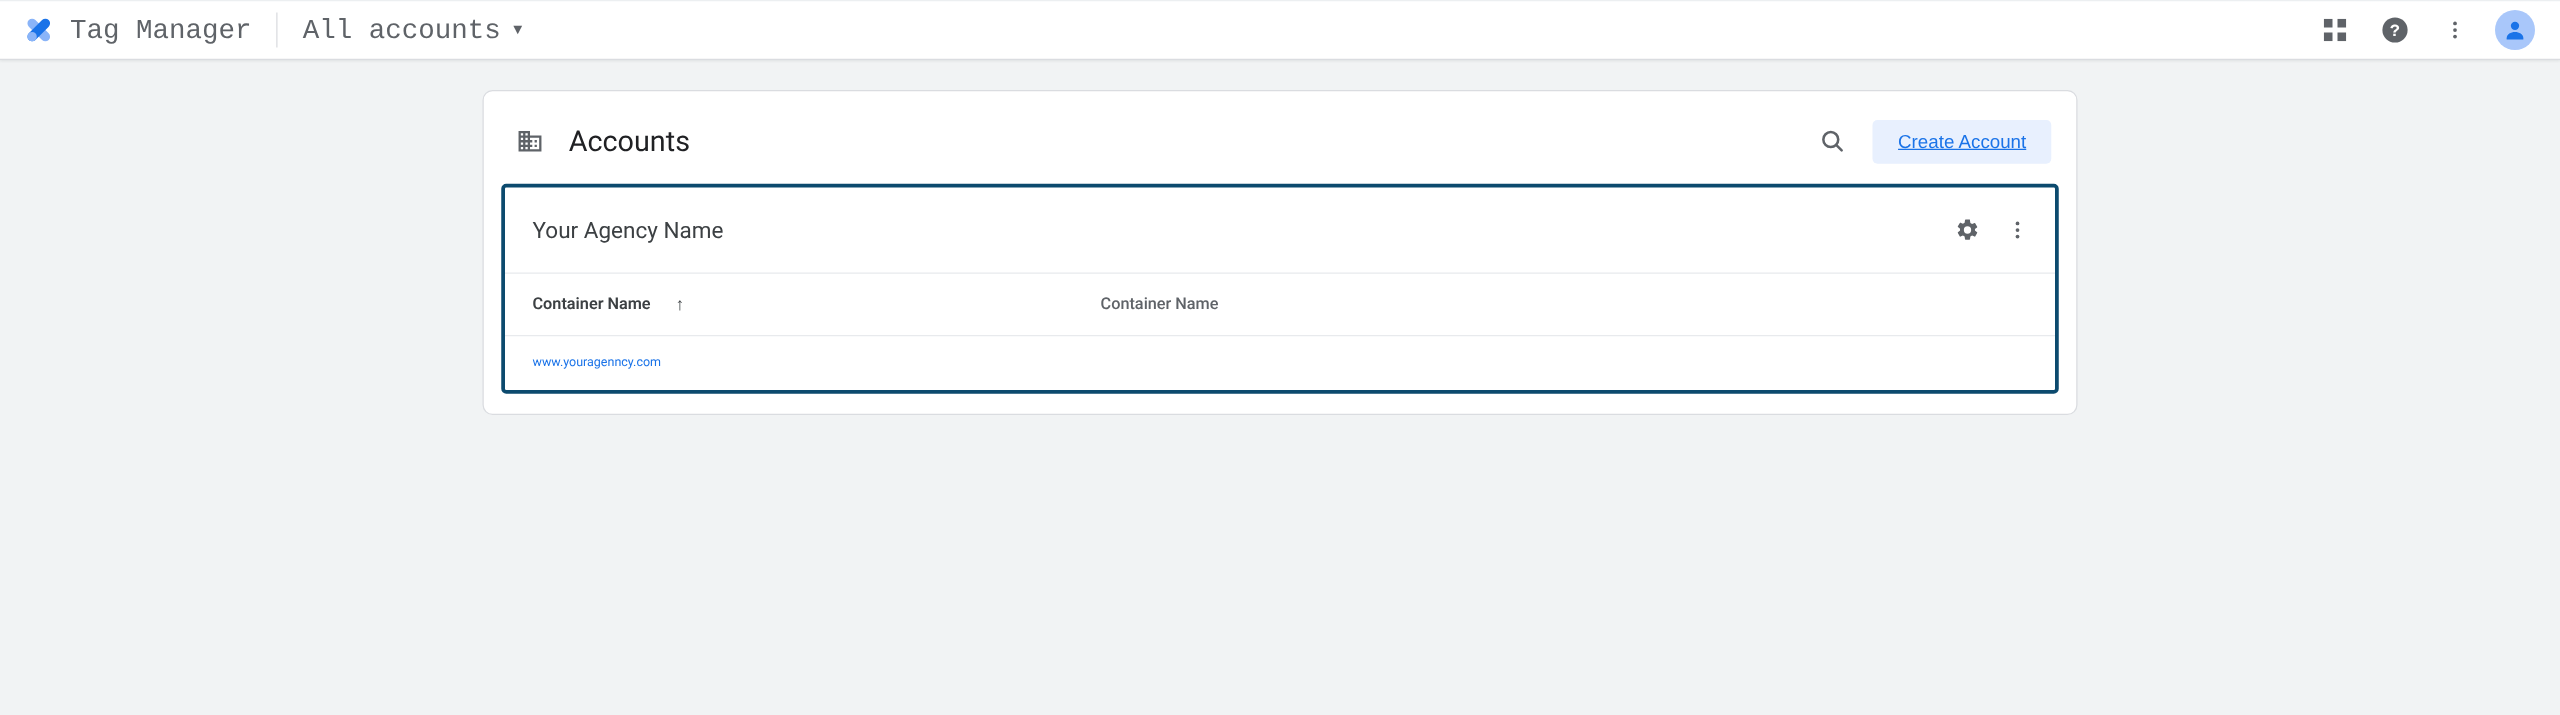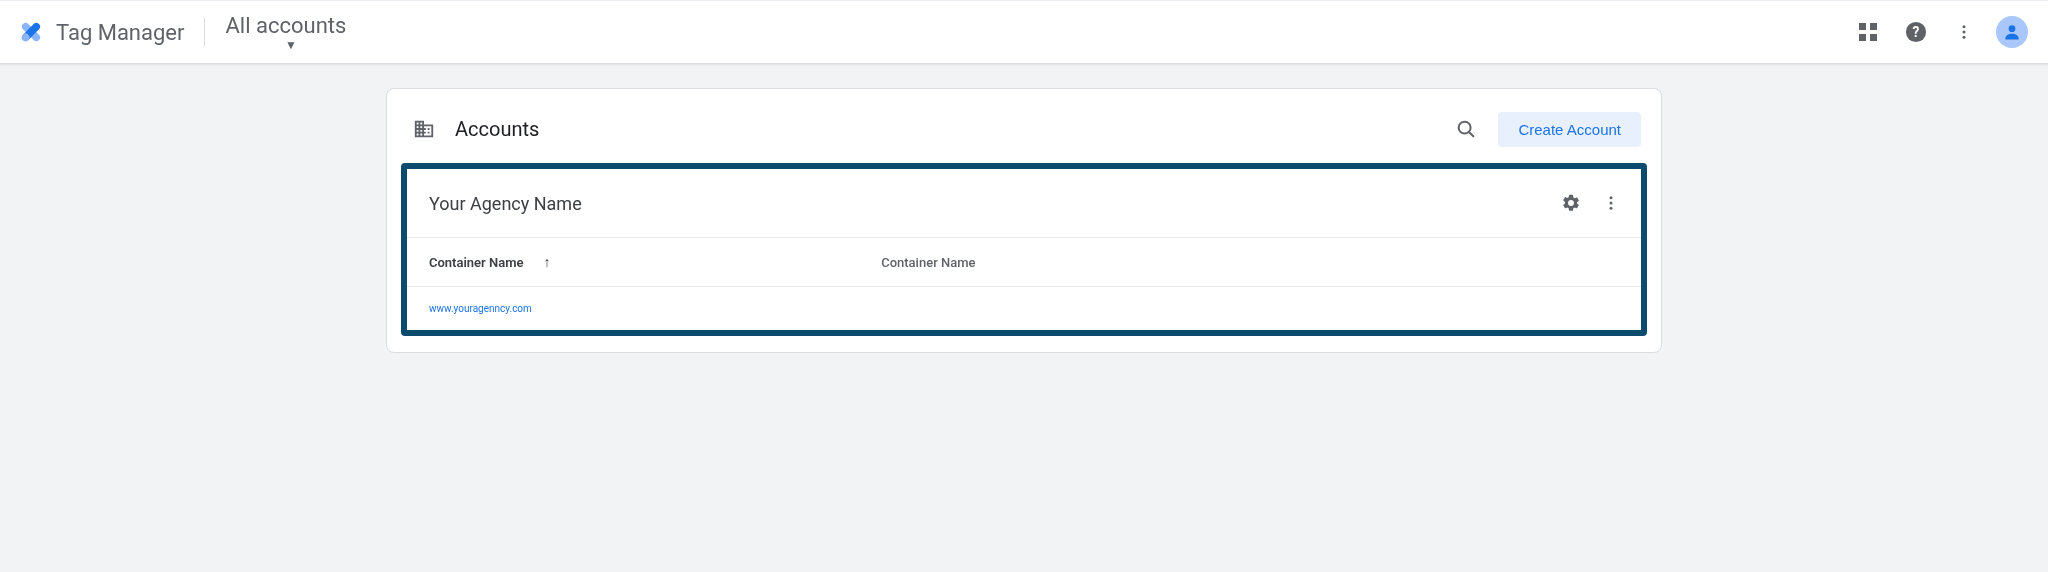--- a/index.html
+++ b/index.html
@@ -4,28 +4,29 @@
   <style>
     * { box-sizing: border-box; margin: 0; padding: 0; }
     body {
       font-family: 'Google Sans', Roboto, Arial, sans-serif;
       background: #f1f3f4;
       color: #202124;
     }
     .topbar {
       display: flex;
       align-items: center;
-      height: 64px;
+      height: 48px;
       background: #fff;
       border-top: 1px solid #eceff1;
       border-bottom: 1px solid #dadce0;
       padding: 0 8px 0 16px;
       box-shadow: 0 1px 2px rgba(60,64,67,0.1);
       position: relative;
       z-index: 10;
+      font-family: Liberation Mono, monospace;
     }
     .tm-logo {
       width: 30px;
       height: 30px;
       flex-shrink: 0;
     }
     .app-title {
       font-size: 22px;
       color: #5f6368;
       margin-left: 10px;
@@ -36,21 +37,20 @@
       height: 28px;
       background: #dadce0;
       margin: 0 20px;
     }
     .accounts-dropdown {
       display: flex;
       align-items: center;
       font-size: 22px;
       color: #5f6368;
       cursor: pointer;
-      flex-direction: column;
     }
     .dropdown-caret {
       margin-left: 10px;
       color: #5f6368;
       font-size: 12px;
     }
     .top-spacer { flex: 1; }
     .topbar-icons {
       display: flex;
       align-items: center;
@@ -89,44 +89,45 @@
       border: 1px solid #dadce0;
       border-radius: 8px;
       padding: 14px 14px 16px 14px;
     }
     .card-header {
       display: flex;
       align-items: center;
       padding: 6px 6px 14px 12px;
     }
     .card-header-title {
-      font-size: 20px;
+      font-size: 23px;
       font-weight: 400;
       color: #202124;
       margin-left: 20px;
     }
     .card-header .flex { flex: 1; }
     .search-btn {
       width: 40px; height: 40px;
       display: flex; align-items: center; justify-content: center;
       cursor: pointer; border-radius: 50%; color: #5f6368;
       margin-right: 12px;
     }
     .create-account-btn {
       background: #e8f0fe;
       color: #1a73e8;
       font-size: 15px;
       font-weight: 500;
       padding: 9px 20px;
       border-radius: 4px;
       cursor: pointer;
       border: none;
+      text-decoration: underline;
     }
     .agency-card {
-      border: 6px solid #0c4a6e;
+      border: 3px solid #0c4a6e;
       border-radius: 4px;
     }
     .agency-header {
       display: flex;
       align-items: center;
       padding: 14px 10px 14px 22px;
       border-bottom: 1px solid #e8eaed;
     }
     .agency-title {
       font-size: 18px;

